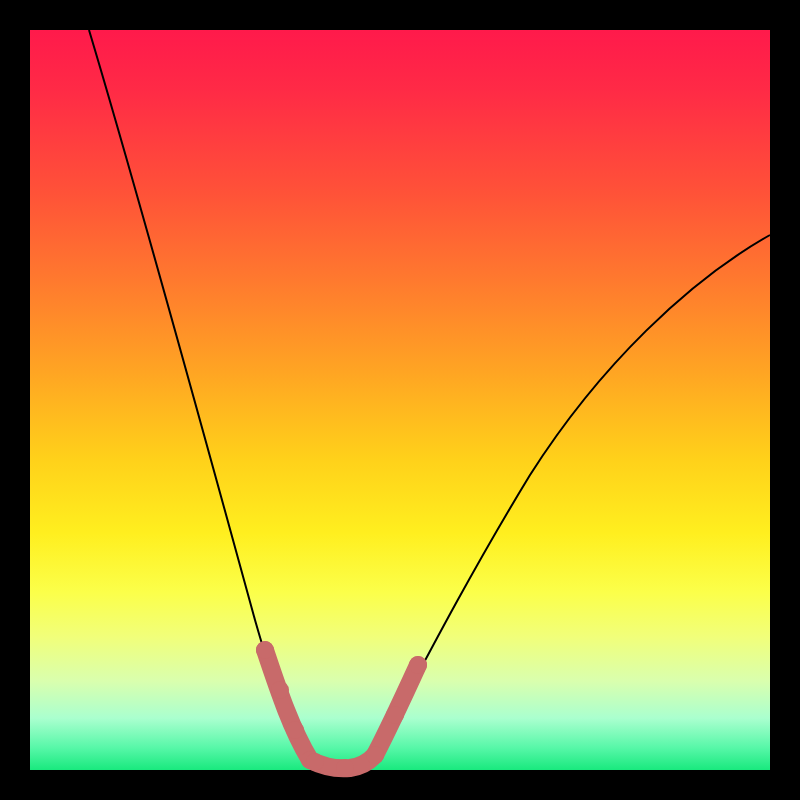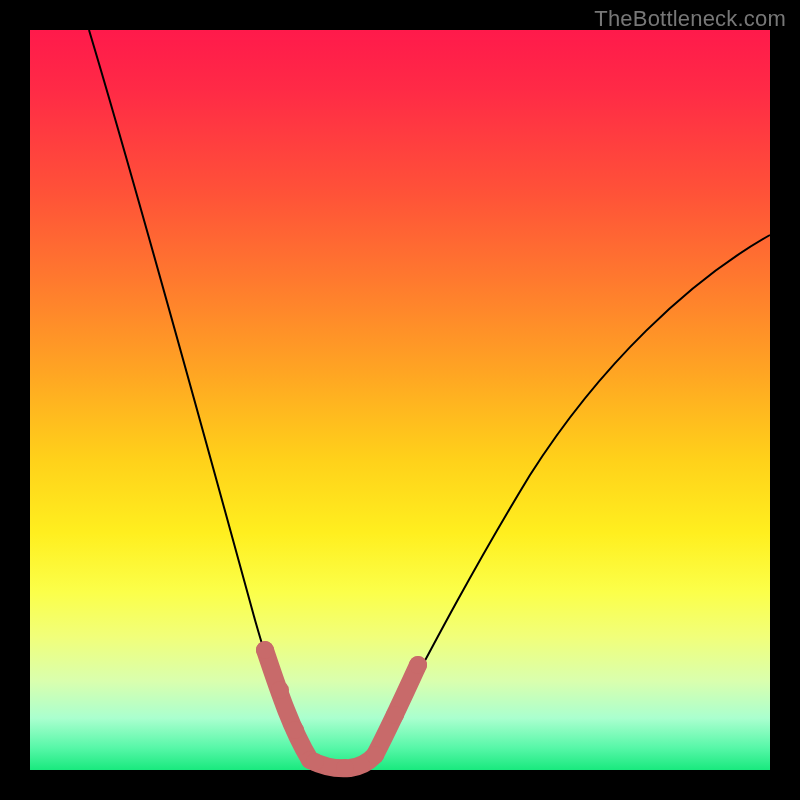--- a/index.html
+++ b/index.html
@@ -24,21 +24,20 @@
   svg.curve{position:absolute;left:30px;top:30px;width:740px;height:740px;overflow:visible}
   .curve path.main{fill:none;stroke:#000;stroke-width:2}
   .curve path.fat{fill:none;stroke:#c86a6a;stroke-width:18;stroke-linecap:round}
   .curve circle.dot{fill:#c86a6a}
 </style>
 </head>
 <body>
 
 <div class="frame">
   <div class="plot"></div>
-  <div class="watermark">TheBottleneck.com</div>
 
   <svg class="curve" viewBox="0 0 740 740">
 
     <path class="main" d="M 59 0
          C 110 170, 170 390, 225 590
          C 245 660, 260 700, 280 730"></path>
 
     <path class="main" d="M 280 730
          Q 300 740, 320 738
          Q 335 736, 345 725"></path>

